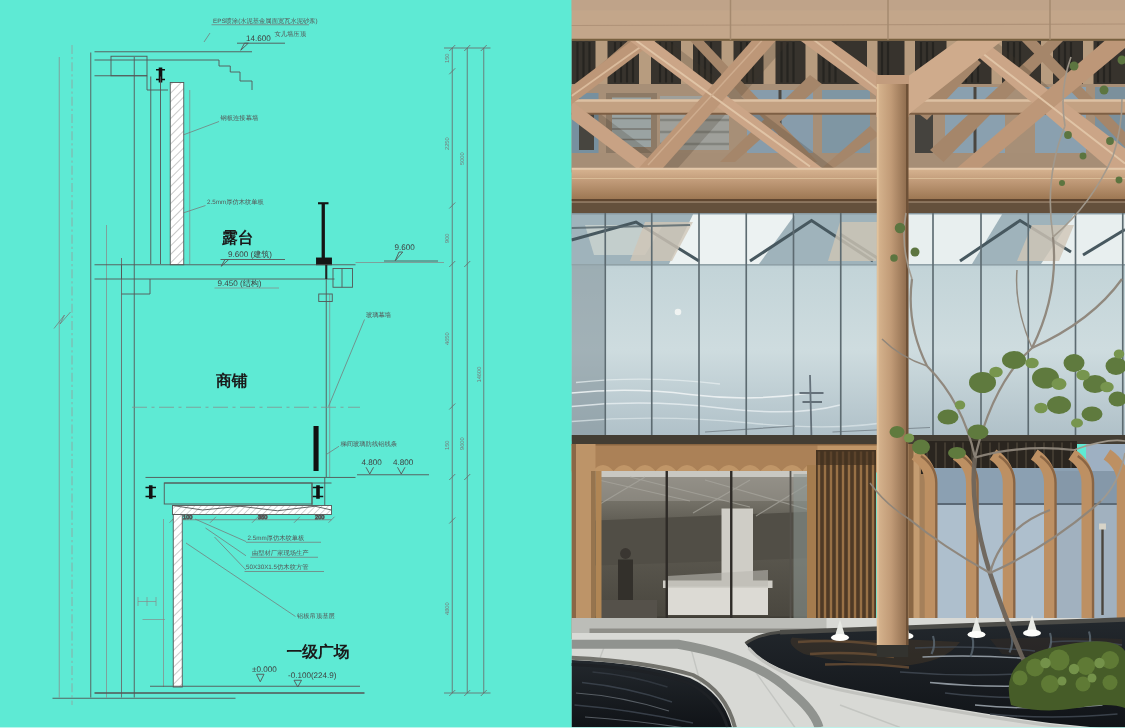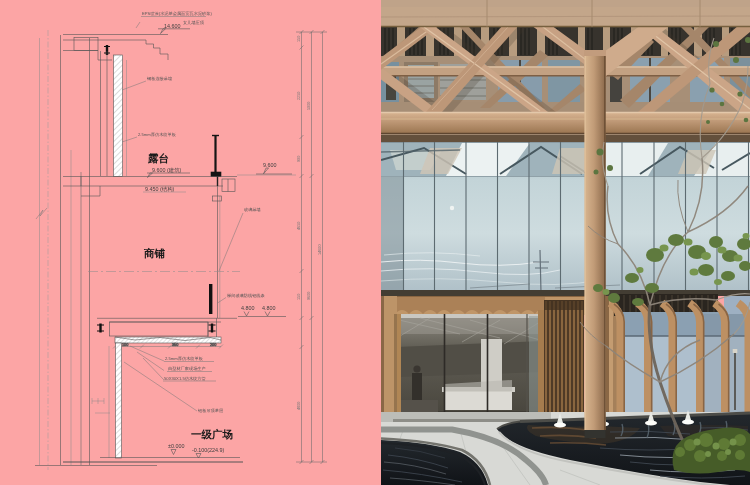--- a/index.html
+++ b/index.html
@@ -1,16 +1,16 @@
 <!DOCTYPE html>
 <html><head>
 <meta charset="utf-8">
 <style>
 html,body{margin:0;padding:0;background:#fff}
-#stage{position:relative;width:750px;height:485px;overflow:hidden;background:#fca5a5;font-family:"Liberation Sans",sans-serif}
+#stage{position:relative;width:750px;height:485px;overflow:hidden;background:#5eead4;font-family:"Liberation Sans",sans-serif}
 #stage svg{position:absolute;top:0}
 .t{fill:#555;font-size:4.2px;font-family:"Liberation Sans",sans-serif}
 .e{fill:#3f3f3f;font-size:5.4px;font-family:"Liberation Sans",sans-serif}
 .b{fill:#1a1a1a;font-weight:bold;font-family:"Liberation Sans",sans-serif}
 .d{fill:#777;font-size:3.8px;font-family:"Liberation Sans",sans-serif}
 </style>
 </head>
 <body>
 <div id="stage">
 

